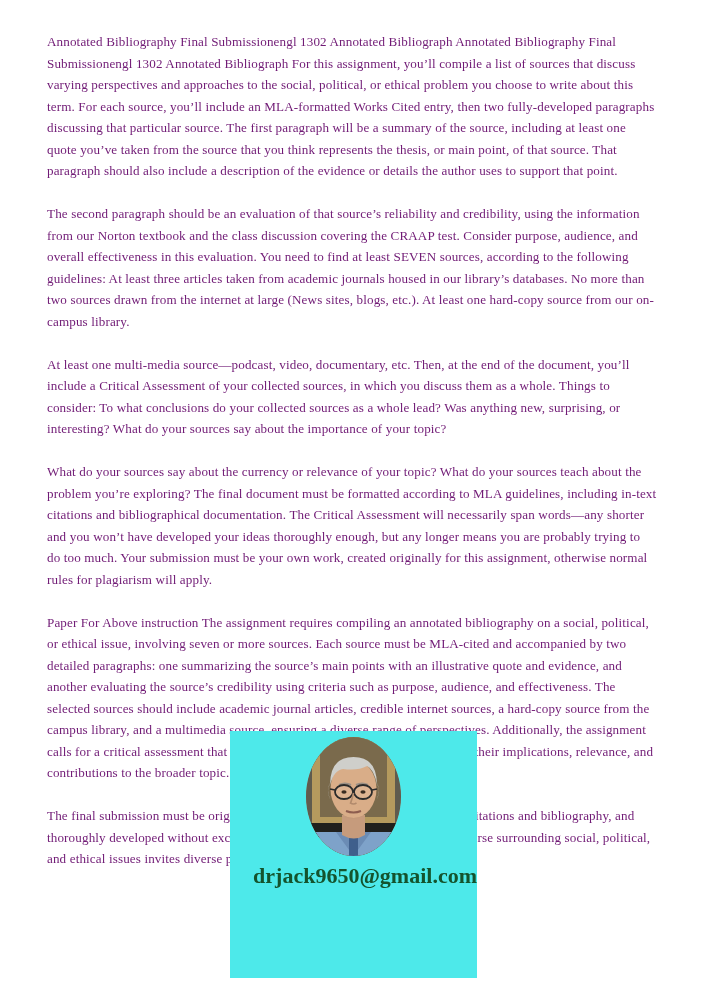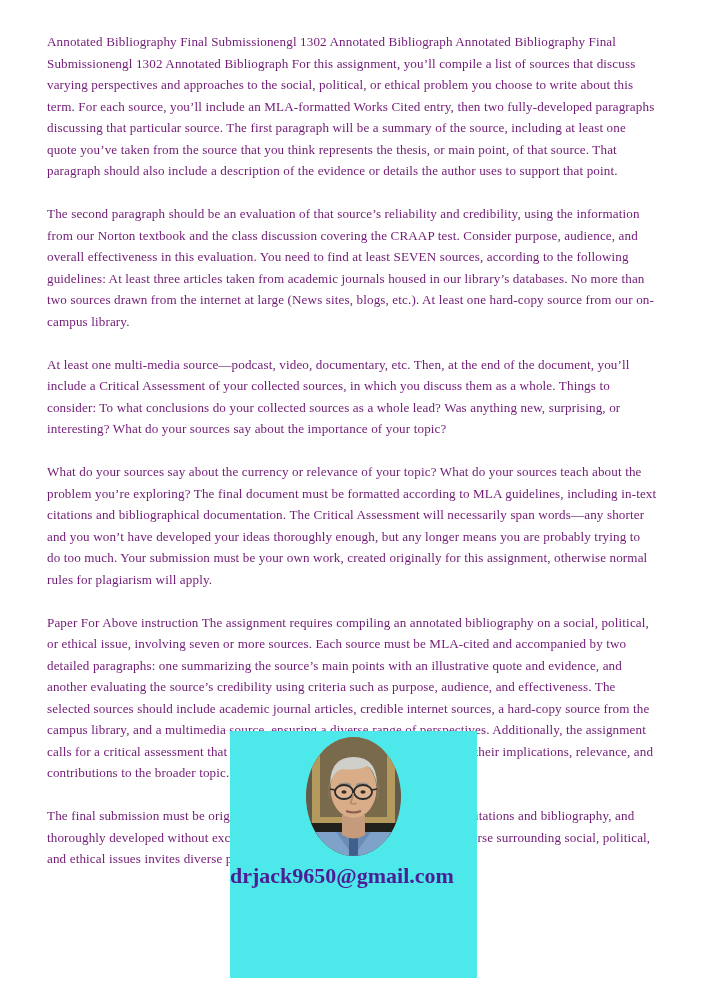--- a/index.html
+++ b/index.html
@@ -90,26 +90,26 @@
     letter-spacing: -0.2px;
     width: 100%;
   }
 
   #contact-headline .line {
     display: block;
   }
 
   #contact-email {
     margin-top: 7px;
-    text-align: left;
+    text-align: right;
     font-family: "Liberation Serif", "DejaVu Serif", serif;
     font-weight: 700;
     font-size: 22px;
     line-height: 26px;
-    color: #4c1d95;
+    color: #14532d;
     width: 100%;
   }
 </style>
 </head>
 <body>
 
 <div id="document-page">
 
   <div id="doc-body">
     <p class="doc-paragraph">Annotated Bibliography Final Submissionengl 1302 Annotated Bibliograph Annotated Bibliography Final Submissionengl 1302 Annotated Bibliograph For this assignment, you’ll compile a list of sources that discuss varying perspectives and approaches to the social, political, or ethical problem you choose to write about this term. For each source, you’ll include an MLA-formatted Works Cited entry, then two fully-developed paragraphs discussing that particular source. The first paragraph will be a summary of the source, including at least one quote you’ve taken from the source that you think represents the thesis, or main point, of that source. That paragraph should also include a description of the evidence or details the author uses to support that point.</p>

